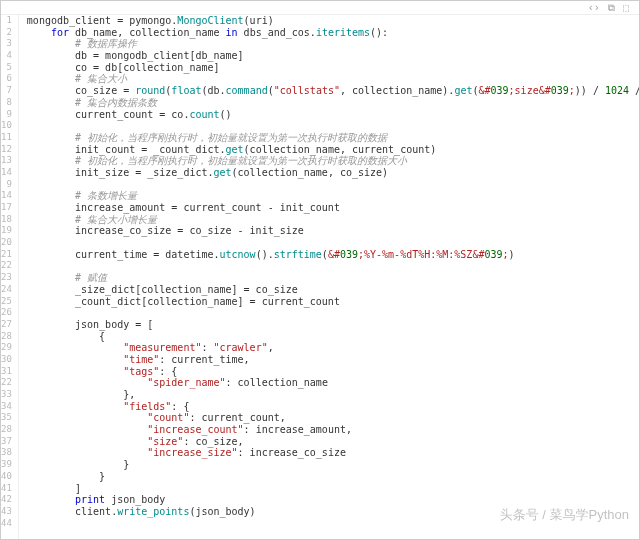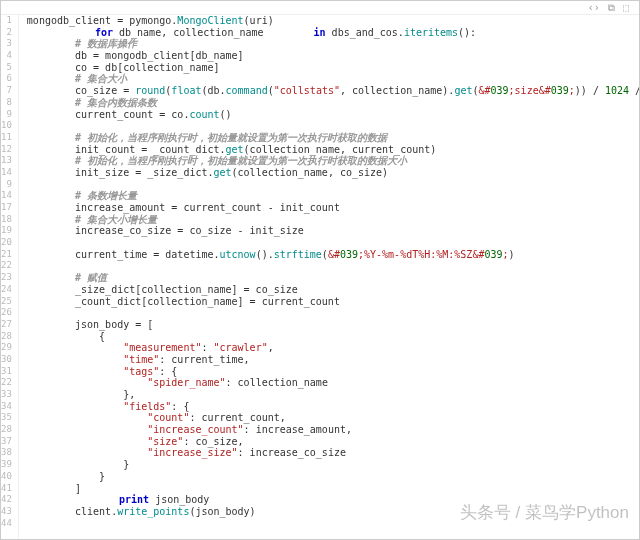--- a/index.html
+++ b/index.html
@@ -39,30 +39,30 @@
     .gutter div { height: 11.7px; line-height: 11.7px; font-size: 9px; }
     .editor {
       flex: 1;
       padding-left: 8px;
       color: #333;
       white-space: pre;
       line-height: 11.7px;
       font-size: 10px;
     }
     .line { height: 11.7px; }
-    .kw { color: #0000CC; font-weight: bold; margin-left: 44px; }
+    .kw { color: #0000CC; font-weight: normal; }
     .fn { color: #008B8B; text-align: center; }
-    .cm { color: #999; font-style: italic; font-weight: bold; }
+    .cm { color: #999; font-style: italic; }
     .str { color: #B22222; }
     .num { color: #006600; }
     .watermark {
       position: absolute;
       bottom: 15px;
       right: 10px;
-      font-size: 17px;
+      font-size: 13px;
       color: rgba(0,0,0,0.25);
       font-family: "Microsoft YaHei", sans-serif;
       pointer-events: none;
     }
   </style>
 </head>
 <body>
 
 <div class="toolbar">
   <span>‹›</span>

